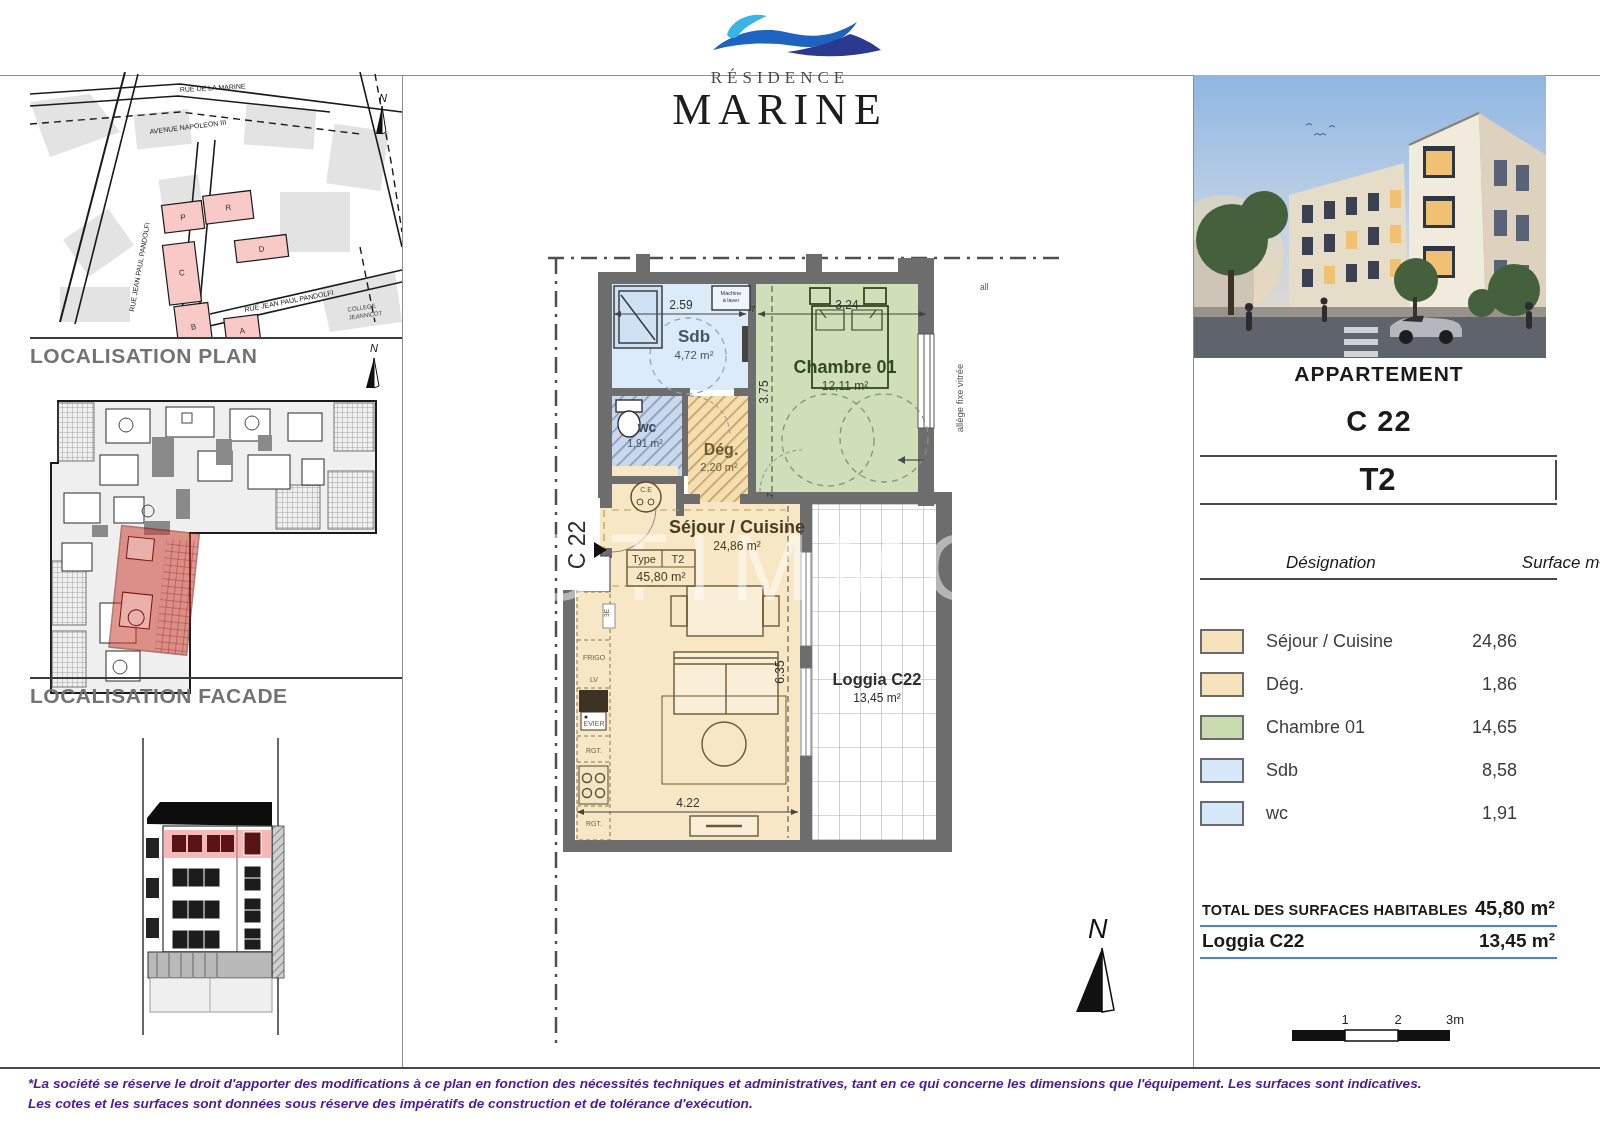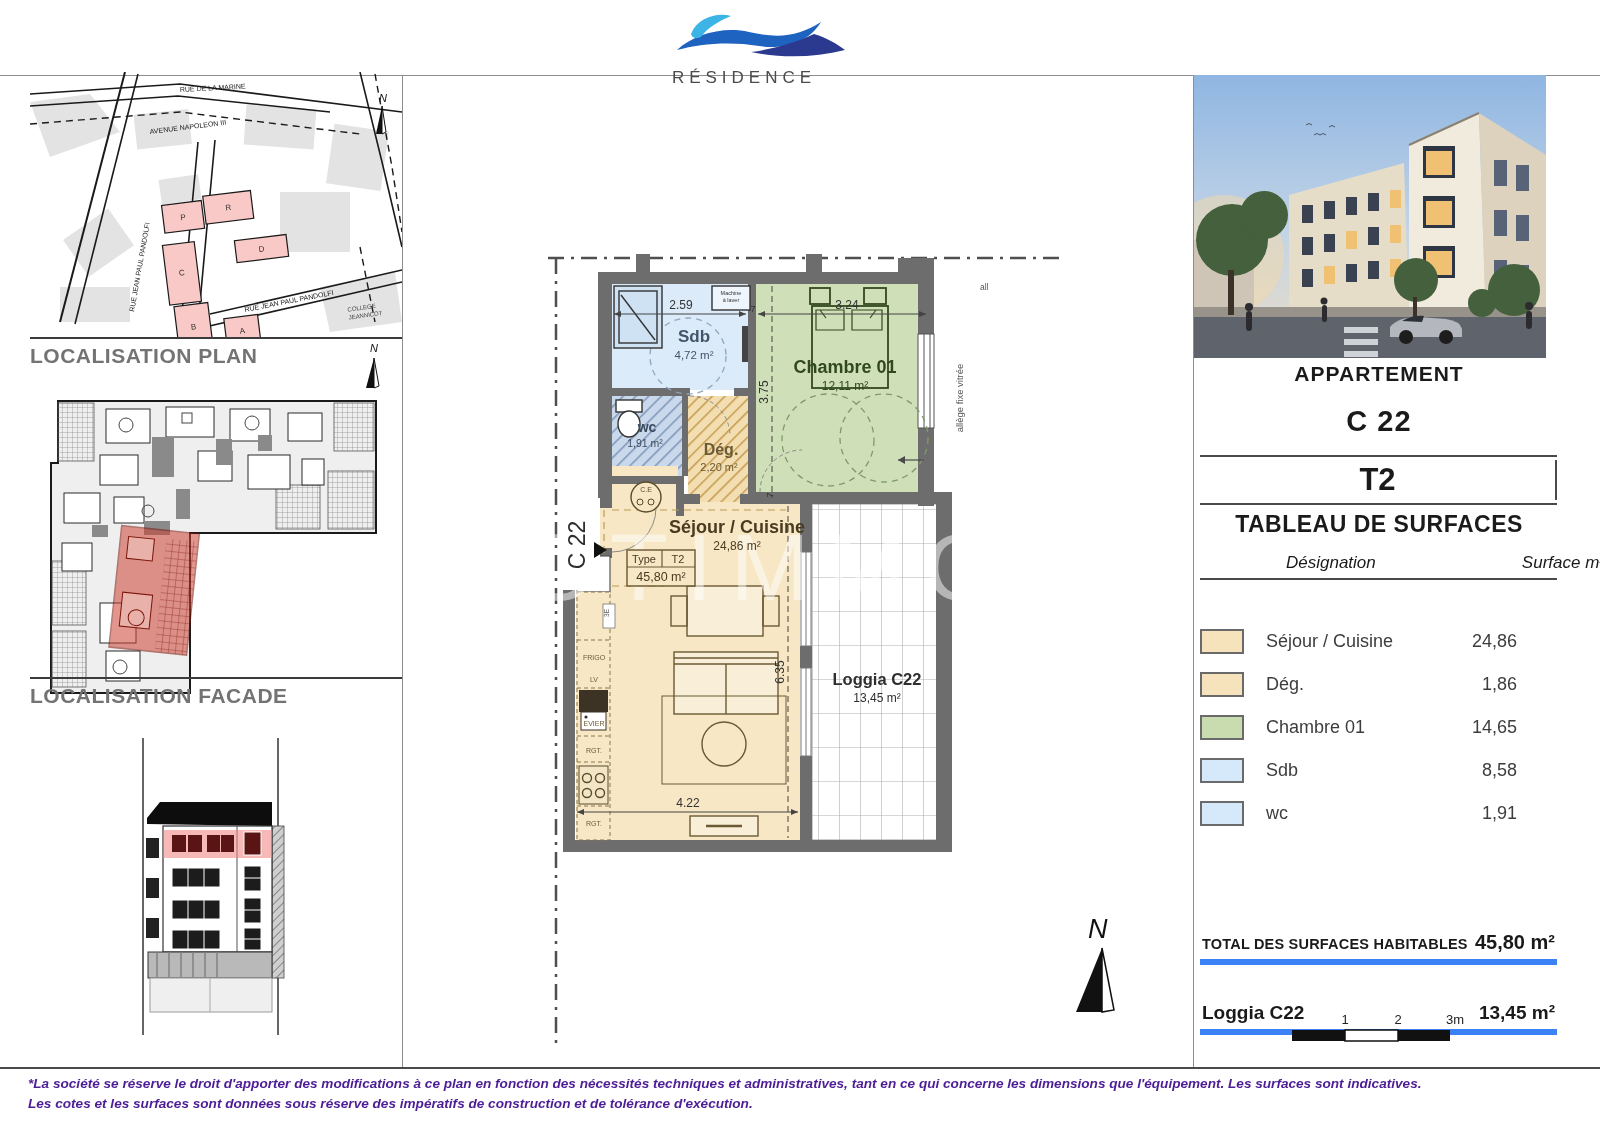--- a/index.html
+++ b/index.html
@@ -2,21 +2,21 @@
 <html><head>
 <meta charset="utf-8">
 <style>
   html,body{margin:0;padding:0;background:#fff;}
   #sheet{position:relative;width:1600px;height:1131px;background:#fff;overflow:hidden;
          font-family:"Liberation Sans",sans-serif;color:#1a1a1a;}
   .abs{position:absolute;}
   .hline{position:absolute;border-top:1px solid #8d8d8d;height:0;}
   .vline{position:absolute;border-left:1px solid #8d8d8d;width:0;}
   
-  #logo-block{left:584px;top:6px;width:320px;text-align:center;}
+  #logo-block{left:620px;top:6px;width:320px;text-align:center;font-family:Liberation Serif, serif;}
   #brand-top{font-size:17px;letter-spacing:5px;color:#4b4b4b;margin-top:2px;}
   #brand-name{font-size:44px;font-weight:400;letter-spacing:7px;color:#1d1d1d;line-height:44px;}
   
   .sec-rule{position:absolute;left:30px;width:372px;border-top:2px solid #3c3c3c;}
   .sec-title{position:absolute;left:30px;font-size:21px;font-weight:bold;color:#737373;letter-spacing:0.5px;}
   
   .rp{left:1193px;width:372px;text-align:center;}
   #rp-title{top:362px;font-size:21px;font-weight:bold;letter-spacing:1px;}
   #rp-unit{top:405px;font-size:29px;font-weight:bold;letter-spacing:1px;}
   .rp-line{position:absolute;left:1200px;width:357px;border-top:2px solid #4a4a4a;}
@@ -26,21 +26,21 @@
   #rp-table-title{top:511px;font-size:23px;font-weight:bold;letter-spacing:0.5px;}
   #rp-cols{top:553px;left:1248px;width:357px;position:absolute;display:flex;justify-content:space-between;
            font-size:17px;font-weight:normal;font-style:italic;}
   #rp-cols .c1{margin-left:38px;} #rp-cols .c2{margin-right:0;}
   #rp-rows{top:620px;left:1200px;width:357px;position:absolute;}
   .srow{height:43px;display:flex;align-items:center;}
   .swatch{width:40px;height:21px;border:2px solid #6a6a6a;flex:0 0 auto;}
   .srow .lbl{margin-left:22px;font-size:18px;color:#3d3d3d;flex:1;text-align:left;}
   .srow .val{width:95px;text-align:right;margin-right:40px;font-size:18px;color:#3d3d3d;}
   #rp-totals{top:894px;left:1200px;width:357px;position:absolute;text-align:left;}
-  .trow{display:flex;align-items:baseline;justify-content:space-between;padding:3px 2px 5px 2px;border-bottom:6px solid #3b82f6;margin-top:34px;}
+  .trow{display:flex;align-items:baseline;justify-content:space-between;padding:3px 2px 5px 2px;border-bottom:2px solid #3b82f6;}
   .trow .tl1{font-size:14.5px;font-weight:bold;letter-spacing:0.2px;}
   .trow .tv1{font-size:20px;font-weight:bold;}
   .trow .tl2{font-size:19px;font-weight:bold;}
   .trow .tv2{font-size:19px;font-weight:bold;}
   
   #footer-rule{left:0;top:1067px;width:1600px;border-top:2px solid #4a4a4a;position:absolute;}
   #disclaimer{left:28px;top:1074px;width:1548px;position:absolute;font-size:13.6px;font-weight:bold;
               font-style:italic;color:#4c1d95;line-height:20px;}
   svg{position:absolute;display:block;}
   text{font-family:"Liberation Sans",sans-serif;}
@@ -51,20 +51,21 @@
 <div id="sheet">
 
   <div class="hline" style="left:0;top:75px;width:1600px;"></div>
   <div class="abs" id="logo-block">
     <svg width="210" height="60" viewBox="0 0 210 60" style="position:relative;margin:0 auto;">
       <path d="M38,44 C55,28 85,20 110,26 C140,33 160,30 182,16 C170,36 146,44 120,40 C90,35 60,38 38,44 Z" fill="#1e63c0"></path>
       <path d="M52,28 C58,12 78,6 92,10 C80,15 68,22 63,30 C58,34 53,32 52,28 Z" fill="#3cb4e5"></path>
       <path d="M112,46 C135,43 158,36 175,28 C188,32 198,38 206,44 C175,52 140,52 112,46 Z" fill="#2b3a8f"></path>
     </svg>
     <div id="brand-top">RÉSIDENCE</div>
+    <div id="brand-name">MARINE</div>
   </div>
 
   <div class="vline" style="left:402px;top:75px;height:992px;"></div>
   <div class="vline" style="left:1193px;top:75px;height:992px;"></div>
 
   <svg style="left:30px;top:72px;" width="372" height="265" viewBox="0 0 372 265">
     <g fill="#e3e3e3" stroke="none">
       <polygon points="0,30 60,22 90,60 20,85"></polygon>
       <rect x="105" y="40" width="55" height="35" transform="rotate(-6 130 55)"></rect>
       <rect x="215" y="35" width="70" height="40" transform="rotate(4 250 55)"></rect>
@@ -569,21 +570,20 @@
   </svg>
 
   <div class="abs rp" id="rp-title">APPARTEMENT</div>
   <div class="abs rp" id="rp-unit">C 22</div>
   <div class="rp-line" style="top:455px;"></div>
   <div id="rp-t2r4">
     <div class="cell">T2</div>
     <div class="div"></div>
   </div>
   <div class="rp-line" style="top:503px;"></div>
-  <div class="abs rp" id="rp-table-title">TABLEAU DE SURFACES</div>
   <div id="rp-cols">
     <span class="c1">Désignation</span>
     <span class="c2">Surface m²</span>
   </div>
   <div class="rp-line" style="top:578px;"></div>
 
   <div id="rp-rows">
     <div class="srow">
       <span class="swatch" style="background: rgb(247, 227, 187);"></span>
       <span class="lbl">Séjour / Cuisine</span>

